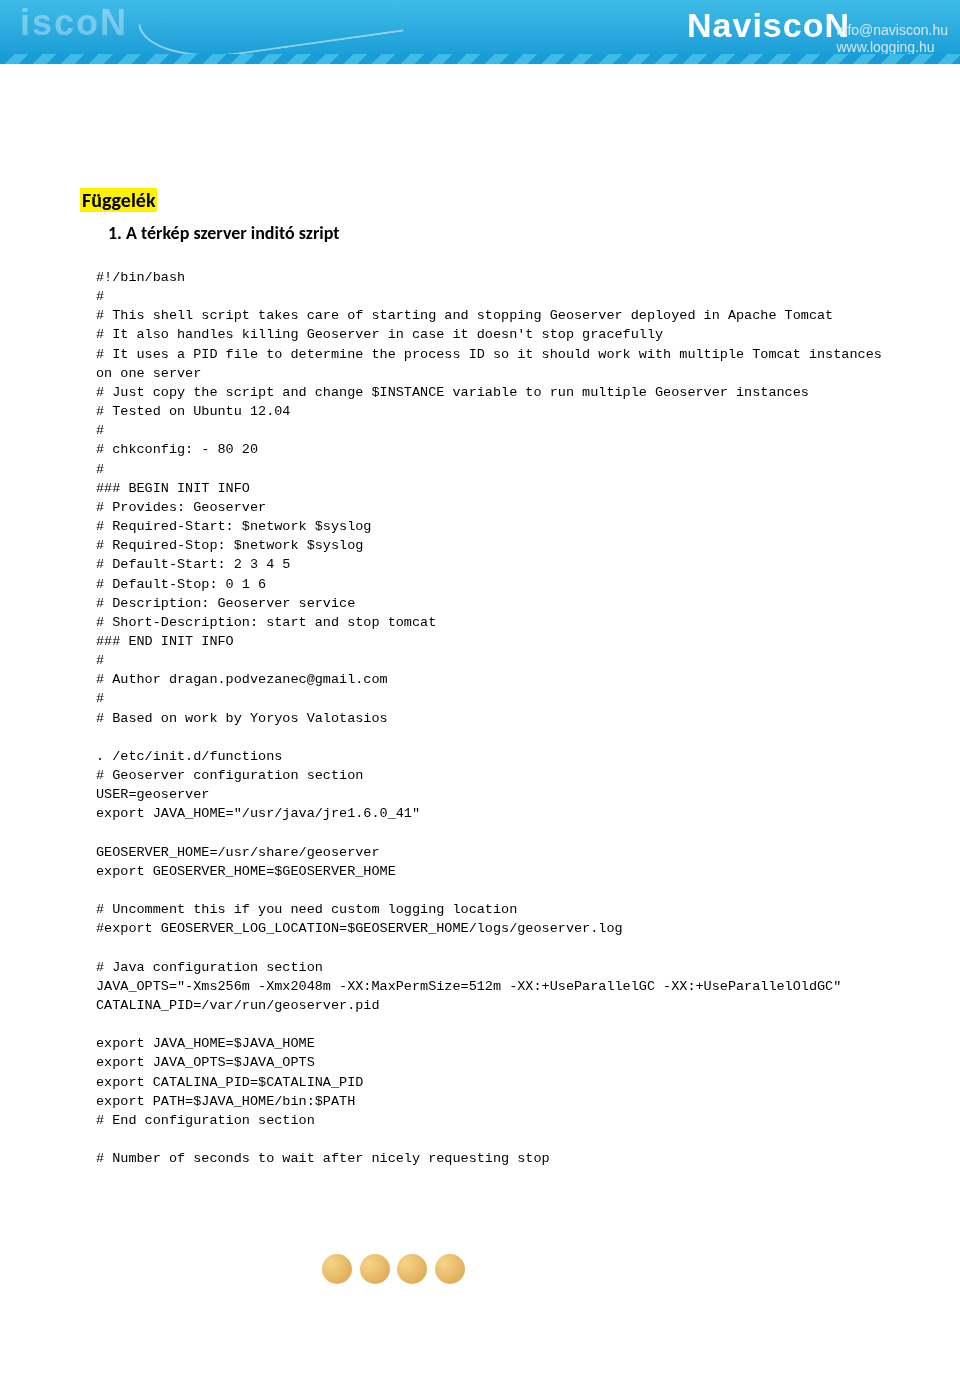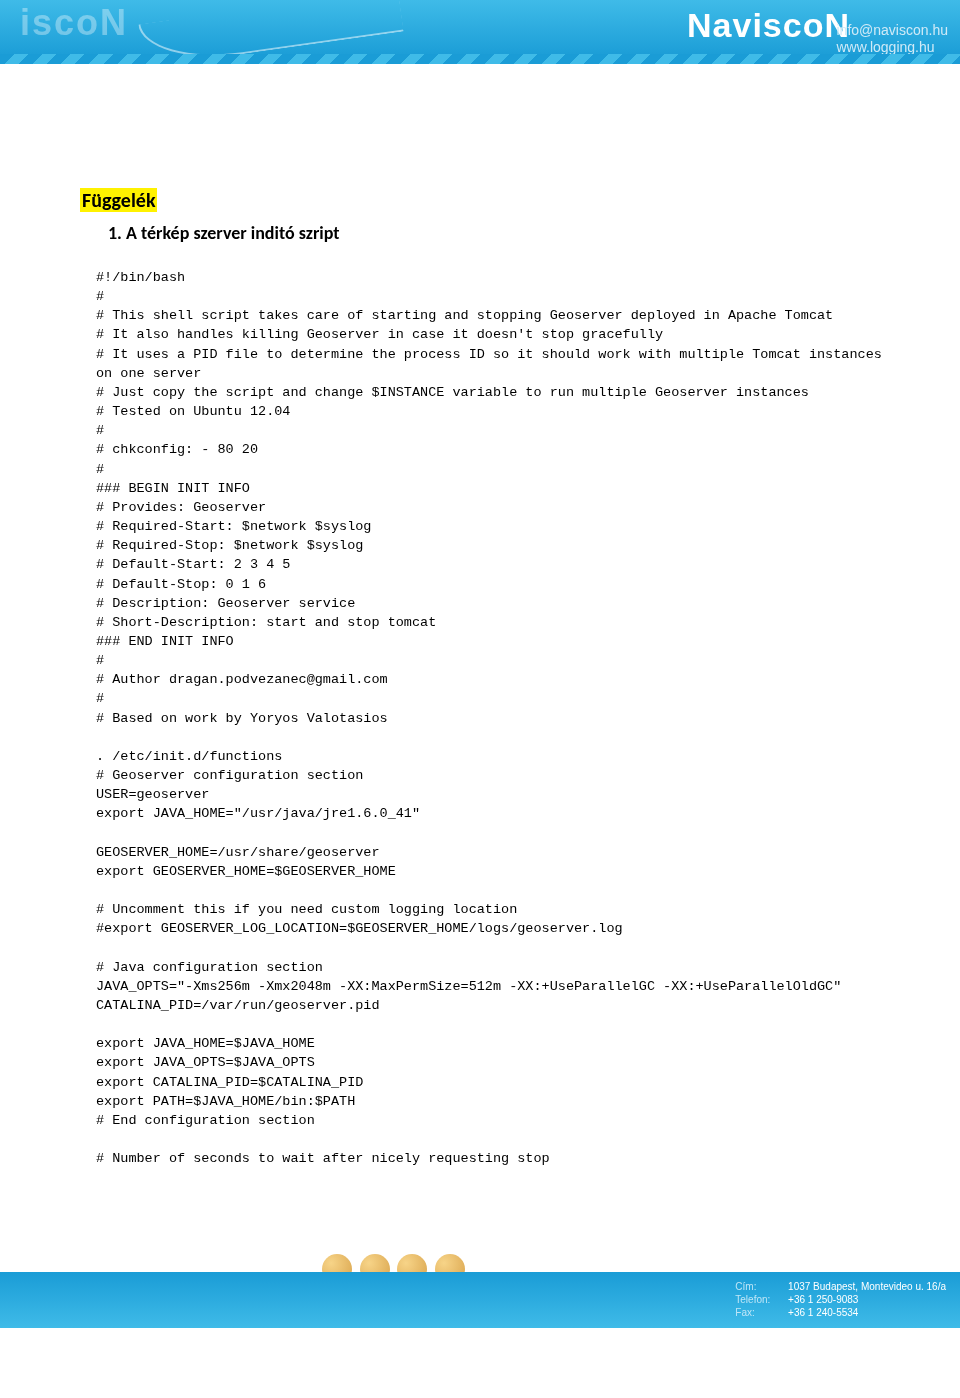--- a/index.html
+++ b/index.html
@@ -93,30 +93,14 @@
   </div>
 
 
   <div class="footer-icons">
     <span></span>
     <span></span>
     <span></span>
     <span></span>
   </div>
 
-  <div class="footer">
-    <div class="footer-right">
-      <div>
-        <span class="footer-label">Cím:</span>
-        <span>1037 Budapest, Montevideo u. 16/a</span>
-      </div>
-      <div>
-        <span class="footer-label">Telefon:</span>
-        <span>+36 1 250-9083</span>
-      </div>
-      <div>
-        <span class="footer-label">Fax:</span>
-        <span>+36 1 240-5534</span>
-      </div>
-    </div>
-  </div>
 
 </div>
 
 </body></html>

